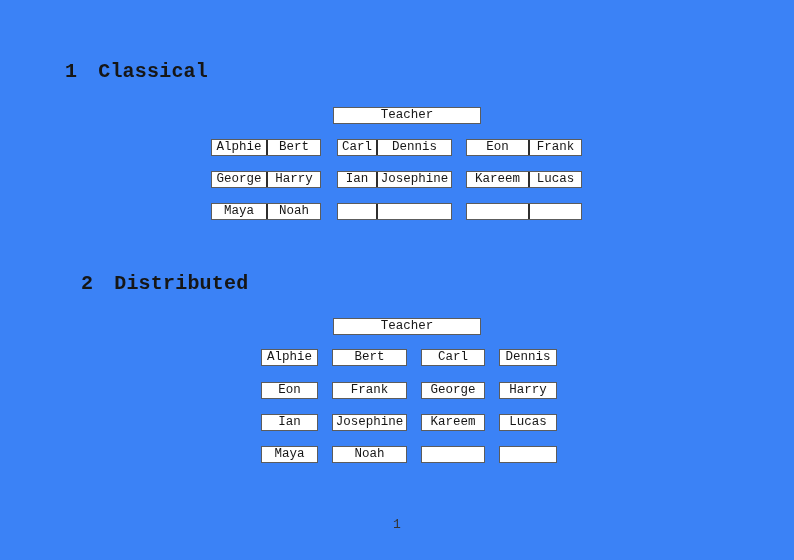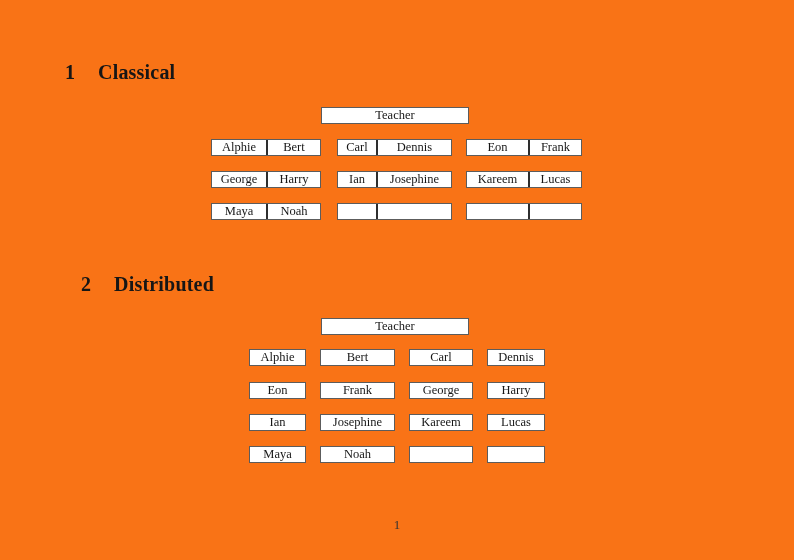--- a/index.html
+++ b/index.html
@@ -4,22 +4,22 @@
 <style>
   html, body {
     margin: 0;
     padding: 0;
     background: #ffffff;
   }
   .page {
     position: relative;
     width: 794px;
     height: 560px;
-    background: #f97316;
-    font-family: Liberation Serif, serif;
+    background: #3b82f6;
+    font-family: Liberation Mono, monospace;
     color: #161616;
     overflow: hidden;
   }
   .heading {
     position: absolute;
     font-size: 20px;
     font-weight: bold;
     line-height: 1.1;
     letter-spacing: 0.2px;
     white-space: nowrap;
@@ -34,20 +34,21 @@
     box-sizing: border-box;
     height: 17px;
     border: 1px solid #5c5c5c;
     background: #ffffff;
     display: flex;
     align-items: center;
     justify-content: center;
     font-size: 12.5px;
     line-height: 1;
     white-space: nowrap;
+    margin-left: 12px;
   }
   .desk {
     position: absolute;
     box-sizing: border-box;
     height: 17px;
     border: 1px solid #5c5c5c;
     background: #ffffff;
     display: flex;
     align-items: stretch;
   }

